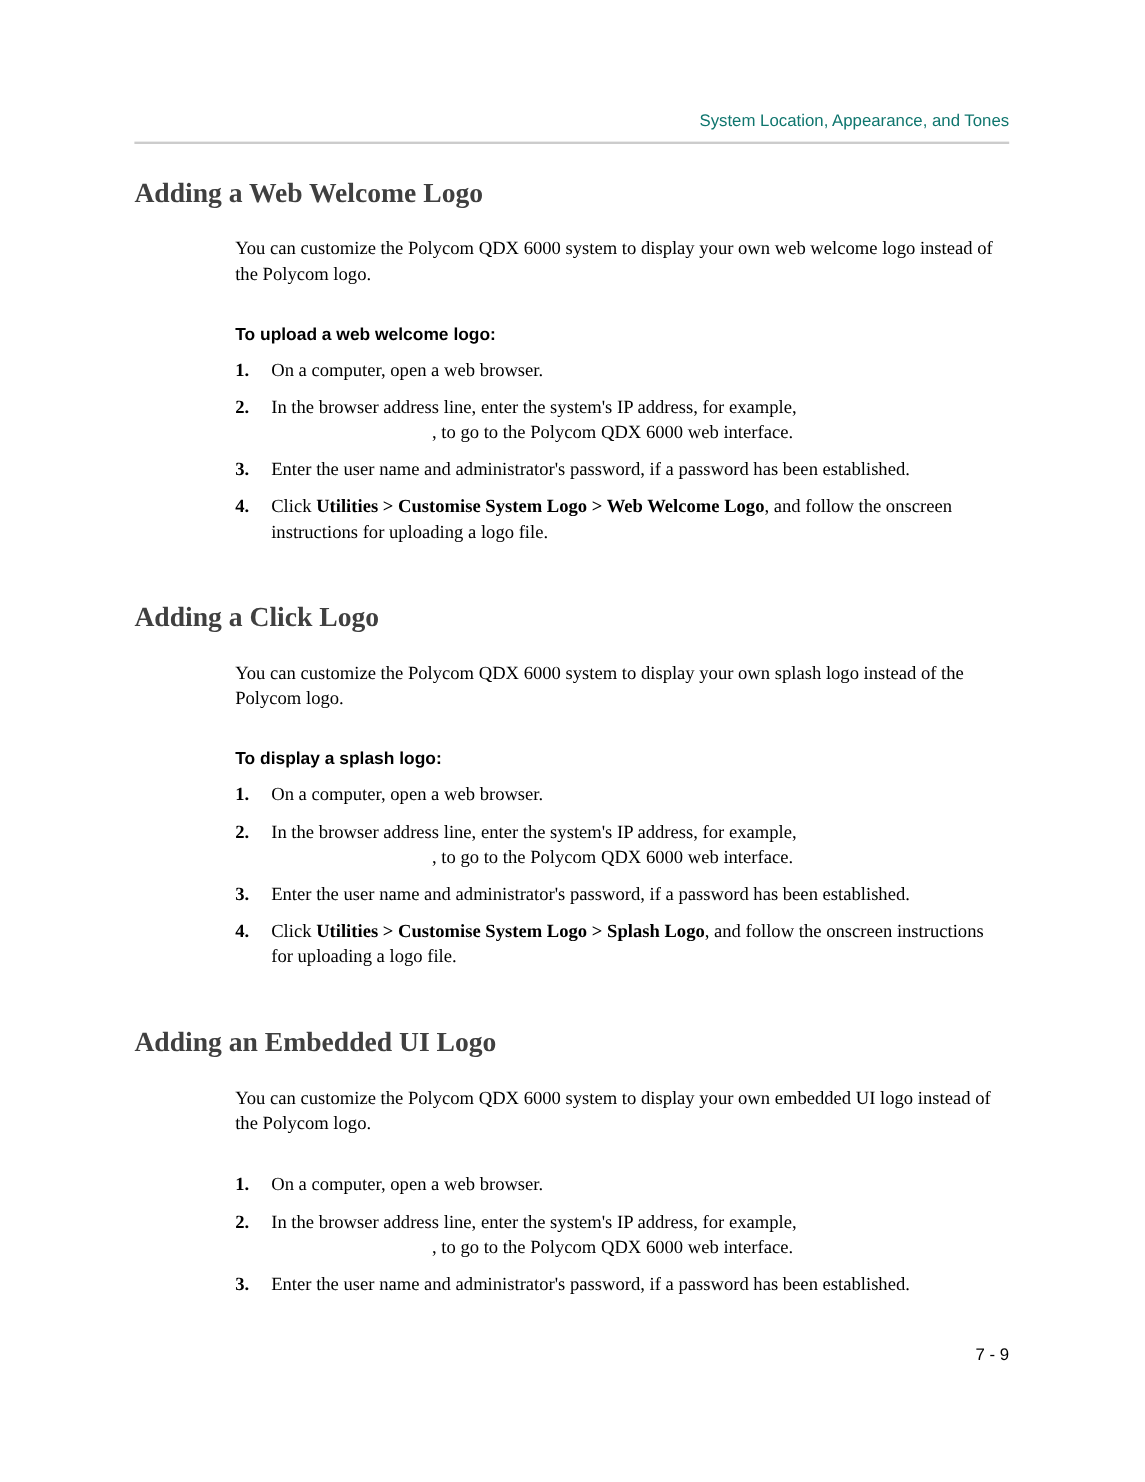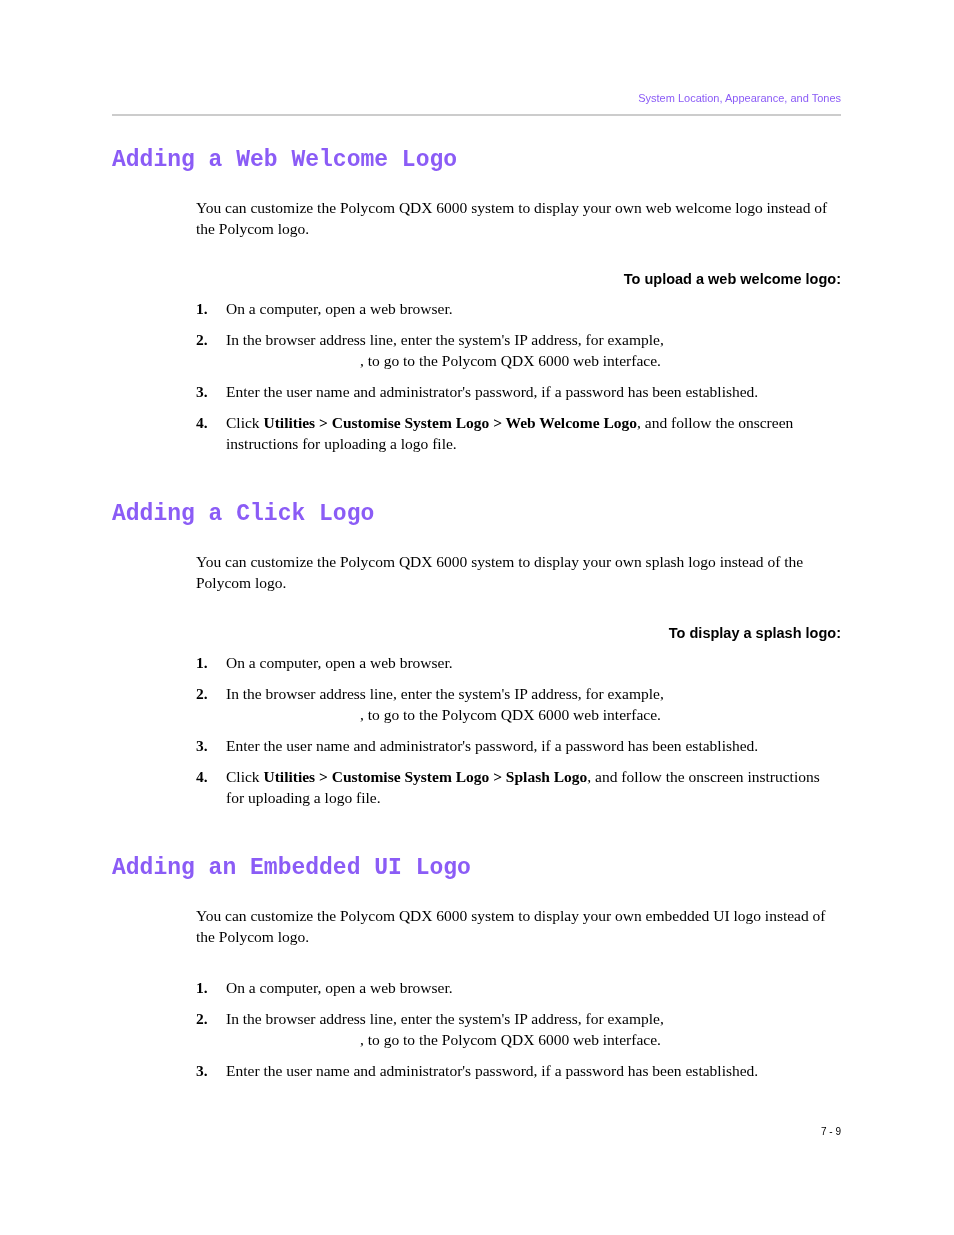--- a/index.html
+++ b/index.html
@@ -14,66 +14,65 @@
       line-height: 1.35;
     }
     .header-area {
       position: absolute;
       top: 91px;
       left: 112px;
       right: 113px;
     }
     .running-head {
       font-family: "Trebuchet MS", "Lucida Sans", Arial, sans-serif;
-      font-size: 11px;
-      color: #8b5cf6;
+      font-size: 14px;
+      color: #0f766e;
       text-align: right;
       padding-bottom: 8px;
       border-bottom: 2px solid #ccc;
     }
     .content {
       position: absolute;
       top: 145px;
       left: 112px;
       right: 113px;
     }
     h2.section-title {
-      font-family: Liberation Mono, monospace;
-      color: #8b5cf6;
+      font-family: Liberation Serif, serif;
+      color: #404040;
       font-size: 23px;
       font-weight: bold;
       margin-bottom: 22px;
     }
     .body-block { margin-left: 84px; }
     .intro { margin-bottom: 30px; }
     .sub-head {
       font-family: "Trebuchet MS", "Lucida Sans", Arial, sans-serif;
       font-weight: bold;
       font-size: 14.5px;
       margin-bottom: 10px;
-      text-align: right;
     }
     ol { list-style: none; }
     ol li {
       position: relative;
       padding-left: 30px;
       margin-bottom: 10px;
     }
     ol li .num {
       position: absolute;
       left: 0;
       font-weight: bold;
     }
     .section { margin-bottom: 44px; }
     .page-num {
       position: absolute;
       bottom: 97px;
       right: 113px;
       font-family: "Trebuchet MS", "Lucida Sans", Arial, sans-serif;
-      font-size: 10px;
+      font-size: 14px;
       margin-top: 36px;
     }
     .bold { font-weight: bold; }
     .spacer-indent { display: inline-block; width: 134px; }
   </style>
 </head>
 <body>
 
 <div class="header-area">
   <div class="running-head">System Location, Appearance, and Tones</div>

